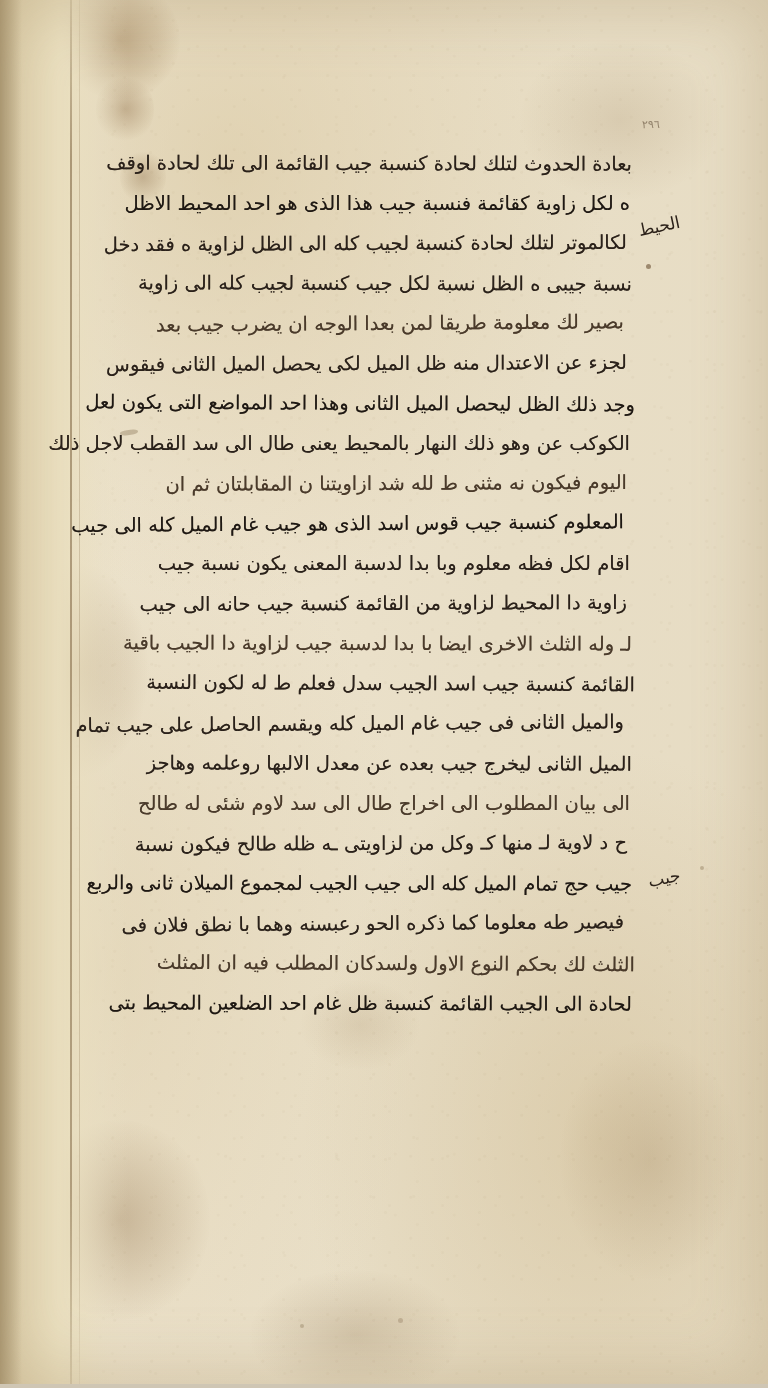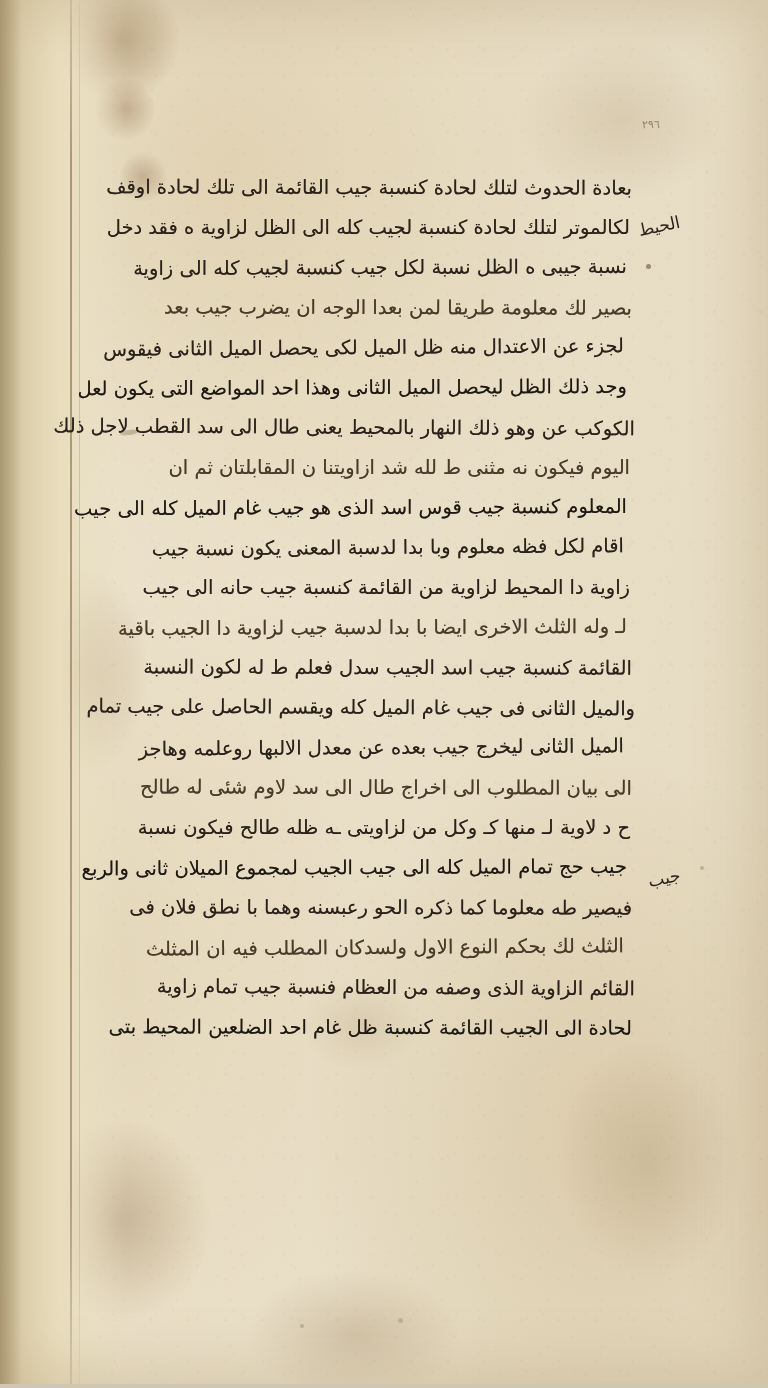--- a/index.html
+++ b/index.html
@@ -121,21 +121,21 @@
     font-size: 11px;
     color: rgba(70,50,30,.5);
     letter-spacing: 1px;
     transform: rotate(-1deg);
   }
 
   
   .text-block {
     position: absolute;
     left: 130px;
-    top: 168px;
+    top: 144px;
     width: 500px;
     direction: rtl;
     text-align: justify;
   }
 
   .line {
     position: relative;
     font-family: "DejaVu Sans", sans-serif;
     font-size: 19.5px;
     line-height: 40px;
@@ -191,40 +191,40 @@
 
   <div class="gutter-shade"></div>
   <div class="edge-dark"></div>
   <div class="gutter-line a"></div>
   <div class="gutter-line b"></div>
 
   <div class="folio">٢٩٦</div>
 
   <div class="text-block">
     <div class="line">بعادة الحدوث لتلك لحادة كنسبة جيب القائمة الى تلك لحادة اوقف</div>
+    <div class="line ink-dark">ه لكل زاوية كقائمة فنسبة جيب هذا الذى هو احد المحيط الاظل</div>
     <div class="line">لكالموتر لتلك لحادة كنسبة لجيب كله الى الظل لزاوية ه فقد دخل</div>
     <div class="line">نسبة جيبى ه الظل نسبة لكل جيب كنسبة لجيب كله الى زاوية</div>
     <div class="line ink-faint">بصير لك معلومة طريقا لمن بعدا الوجه ان يضرب جيب بعد</div>
     <div class="line">لجزء عن الاعتدال منه ظل الميل لكى يحصل الميل الثانى فيقوس</div>
     <div class="line ink-dark">وجد ذلك الظل ليحصل الميل الثانى وهذا احد المواضع التى يكون لعل</div>
     <div class="line">الكوكب عن وهو ذلك النهار بالمحيط يعنى طال الى سد القطب لاجل ذلك</div>
     <div class="line ink-faint">اليوم فيكون نه مثنى ط لله شد ازاويتنا ن المقابلتان ثم ان</div>
     <div class="line ink-dark">المعلوم كنسبة جيب قوس اسد الذى هو جيب غام الميل كله الى جيب</div>
     <div class="line">اقام لكل فظه معلوم وبا بدا لدسبة المعنى يكون نسبة جيب</div>
     <div class="line">زاوية دا المحيط لزاوية من القائمة كنسبة جيب حانه الى جيب</div>
     <div class="line ink-faint">لـ وله الثلث الاخرى ايضا با بدا لدسبة جيب لزاوية دا الجيب باقية</div>
     <div class="line">القائمة كنسبة جيب اسد الجيب سدل فعلم ط له لكون النسبة</div>
     <div class="line">والميل الثانى فى جيب غام الميل كله ويقسم الحاصل على جيب تمام</div>
     <div class="line">الميل الثانى ليخرج جيب بعده عن معدل الالبها روعلمه وهاجز</div>
     <div class="line ink-faint">الى بيان المطلوب الى اخراج طال الى سد لاوم شئى له طالح</div>
     <div class="line">ح د لاوية لـ منها كـ وكل من لزاويتى ـه ظله طالح فيكون نسبة</div>
     <div class="line ink-dark">جيب حج تمام الميل كله الى جيب الجيب لمجموع الميلان ثانى والربع</div>
     <div class="line">فيصير طه معلوما كما ذكره الحو رعبسنه وهما با نطق فلان فى</div>
     <div class="line ink-faint">الثلث لك بحكم النوع الاول ولسدكان المطلب فيه ان المثلث</div>
-    <div class="line">القائم الزاوية الذى وصفه من العظام فنسبة جيب تمام زاوية</div>
     <div class="line ink-dark">لحادة الى الجيب القائمة كنسبة ظل غام احد الضلعين المحيط بتى</div>
   </div>
 
   <div class="margin-mark" style="top:216px;">الحيط</div>
   <div class="margin-mark" style="top:868px;">جيب</div>
 
   <div class="page-vignette"></div>
 </div>
 
 </body></html>

